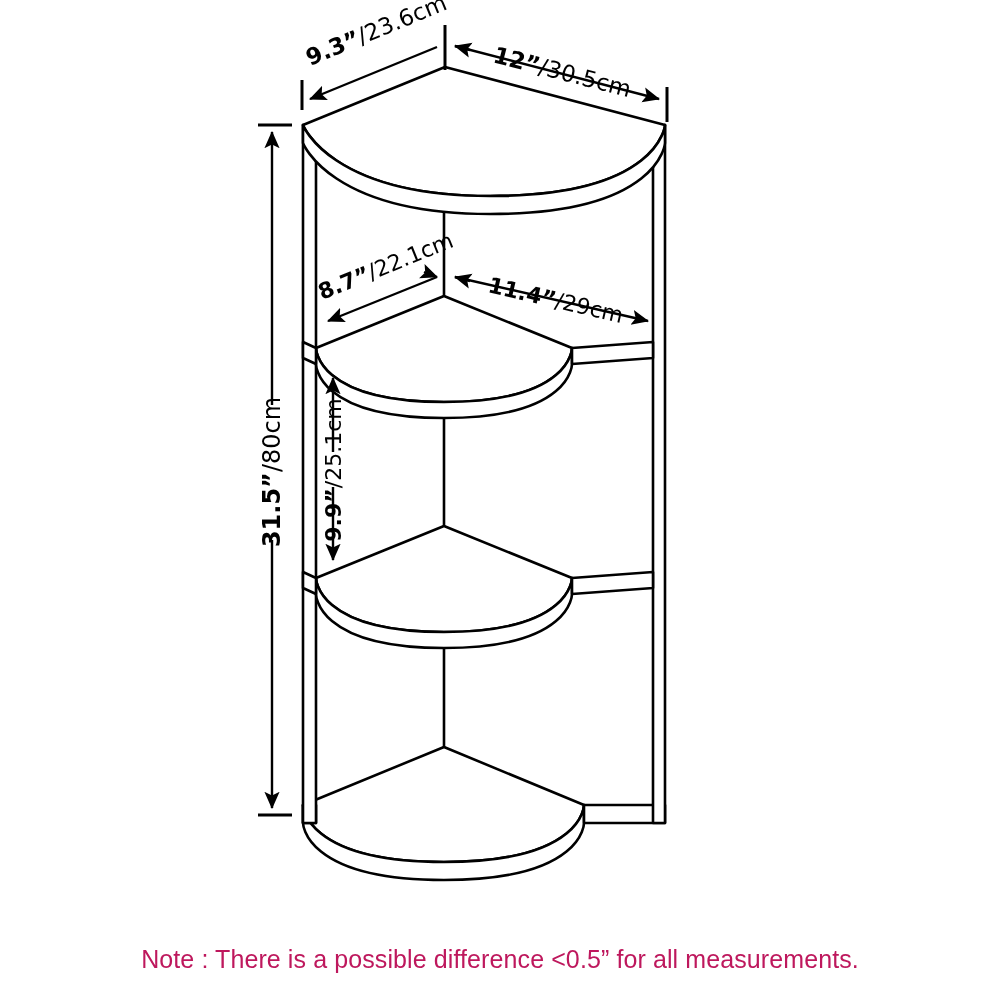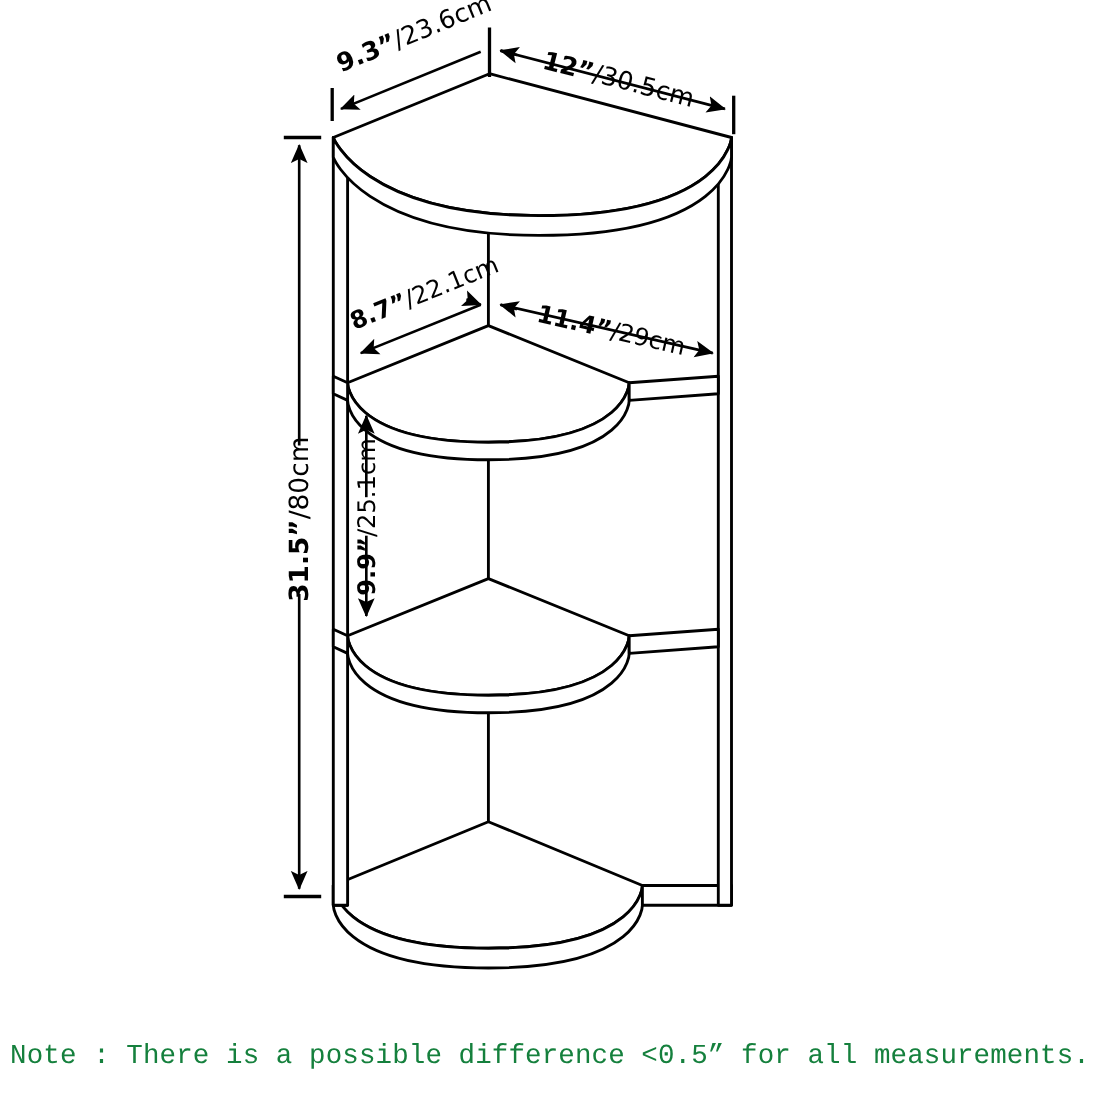--- a/index.html
+++ b/index.html
@@ -32,23 +32,23 @@
   .arrowhead { fill: #000000; stroke: none; }
   .dimtext { font-family: "DejaVu Sans", sans-serif; fill: #000000; }
   .dimtext .num { font-weight: bold; }
   .dimtext .unit { font-weight: normal; }
   .note-text {
     position: absolute;
     left: 0;
     top: 945px;
     width: 1000px;
     text-align: center;
-    font-family: Liberation Mono, monospace;
+    font-family: Liberation Sans, sans-serif;
     font-size: 25px;
-    color: #15803d;
+    color: #be185d;
     letter-spacing: 0.1px;
     white-space: nowrap;
   }
 </style>
 </head>
 <body>
 
 <div id="diagram-root">
 
   <svg id="drawing" viewBox="0 0 1000 1000">

